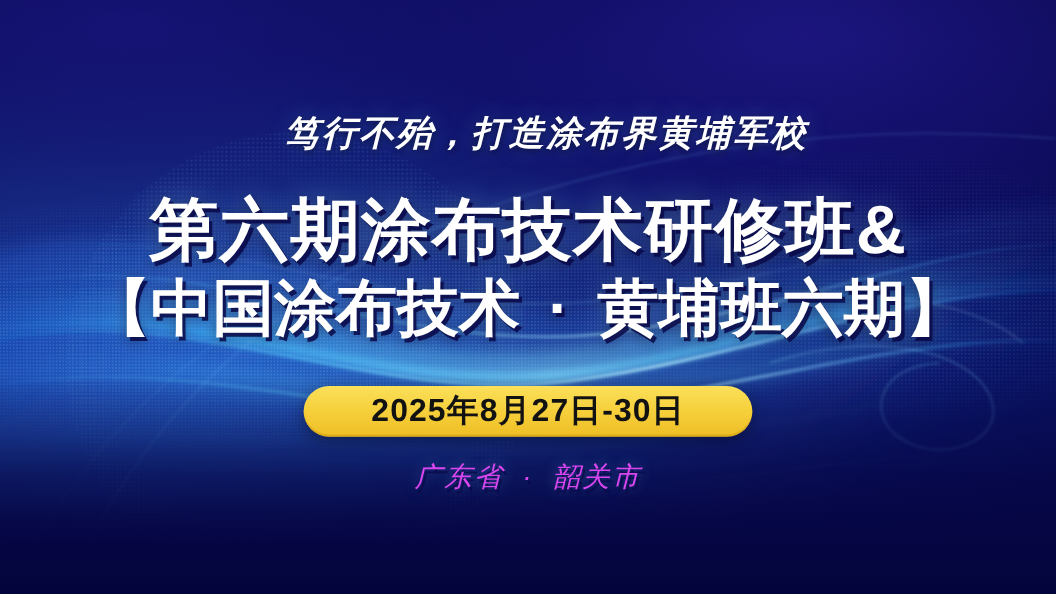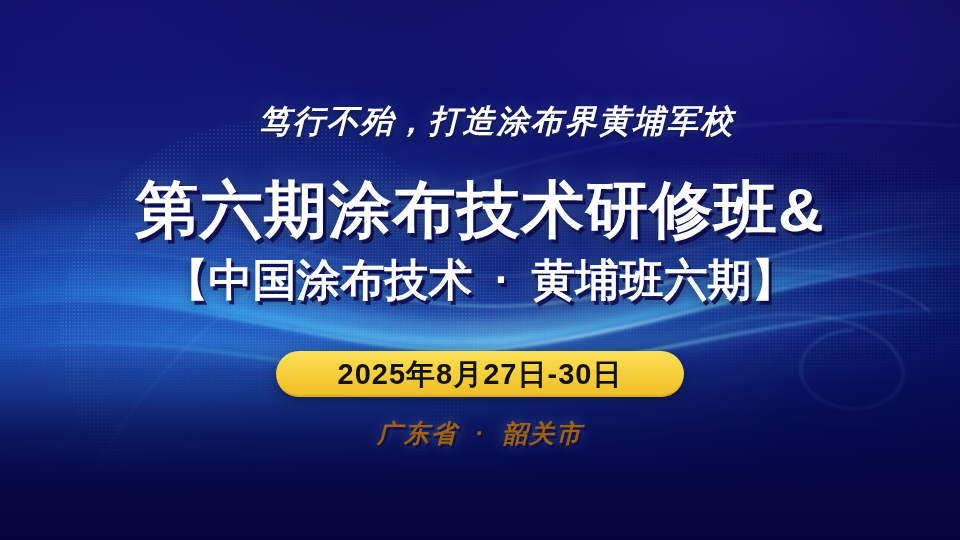--- a/index.html
+++ b/index.html
@@ -116,21 +116,21 @@
       0 3px 12px rgba(0,0,0,.5);
   }
   .title-line-1 {
     top: 176px;
     font-size: 62px;
     line-height: 68px;
     transform: scaleX(1.02);
   }
   .title-line-2 {
     top: 246px;
-    font-size: 44px;
+    font-size: 56px;
     line-height: 68px;
     letter-spacing: 0px;
   }
   .title-line-2 .dot-sep { padding: 0 10px; }
 
   .date-badge {
     position: absolute;
     top: 351px;
     left: 50%;
     transform: translateX(-50%);
@@ -147,23 +147,23 @@
     box-sizing: border-box;
     box-shadow: 0 4px 14px rgba(0,0,0,.35), inset 0 -2px 0 rgba(190,140,0,.35);
     white-space: nowrap;
     text-align: center;
   }
 
   .location {
     position: absolute;
     top: 417px; left: 0; right: 0;
     font-size: 25px;
-    font-weight: 700;
+    font-weight: 400;
     font-style: italic;
-    color: #a16207;
+    color: #d946ef;
     letter-spacing: 2px;
     text-shadow: 2px 3px 0 rgba(9,8,72,.75), 0 0 14px rgba(120,190,255,.4);
     white-space: nowrap;
   }
   .location .dot-sep { padding: 0 8px; }
 </style>
 </head>
 <body>
 
 <div id="banner">

